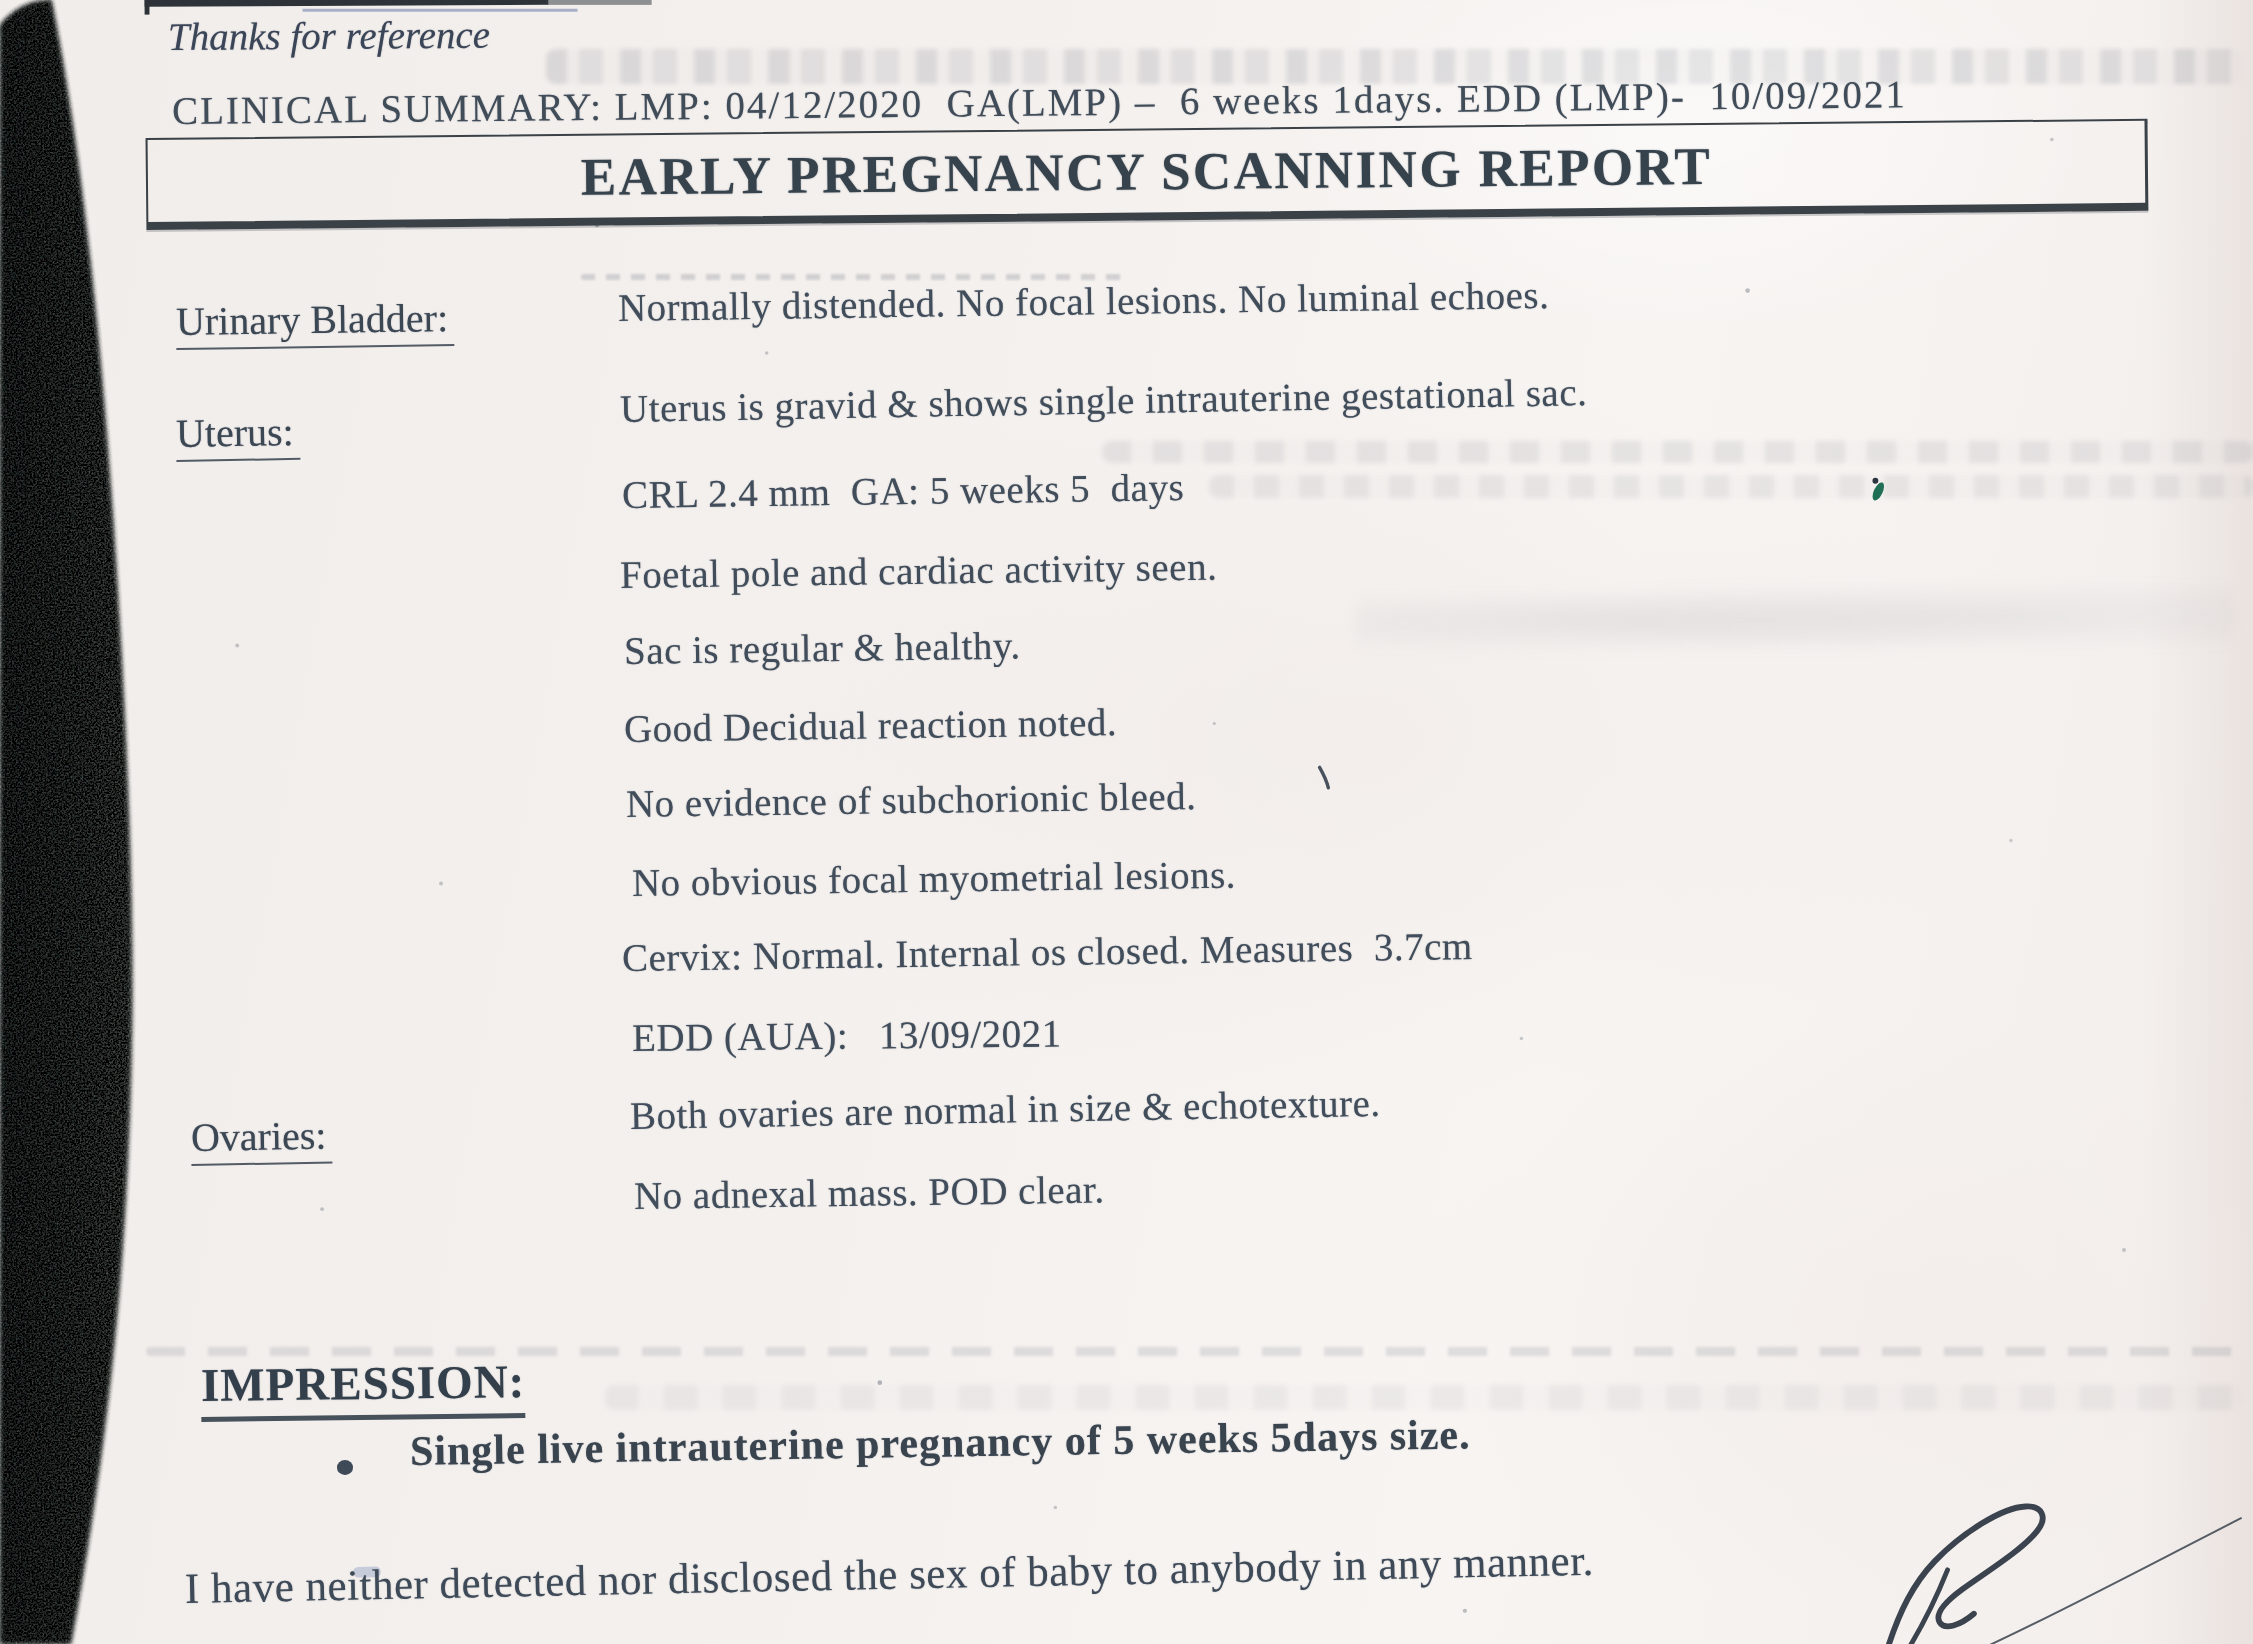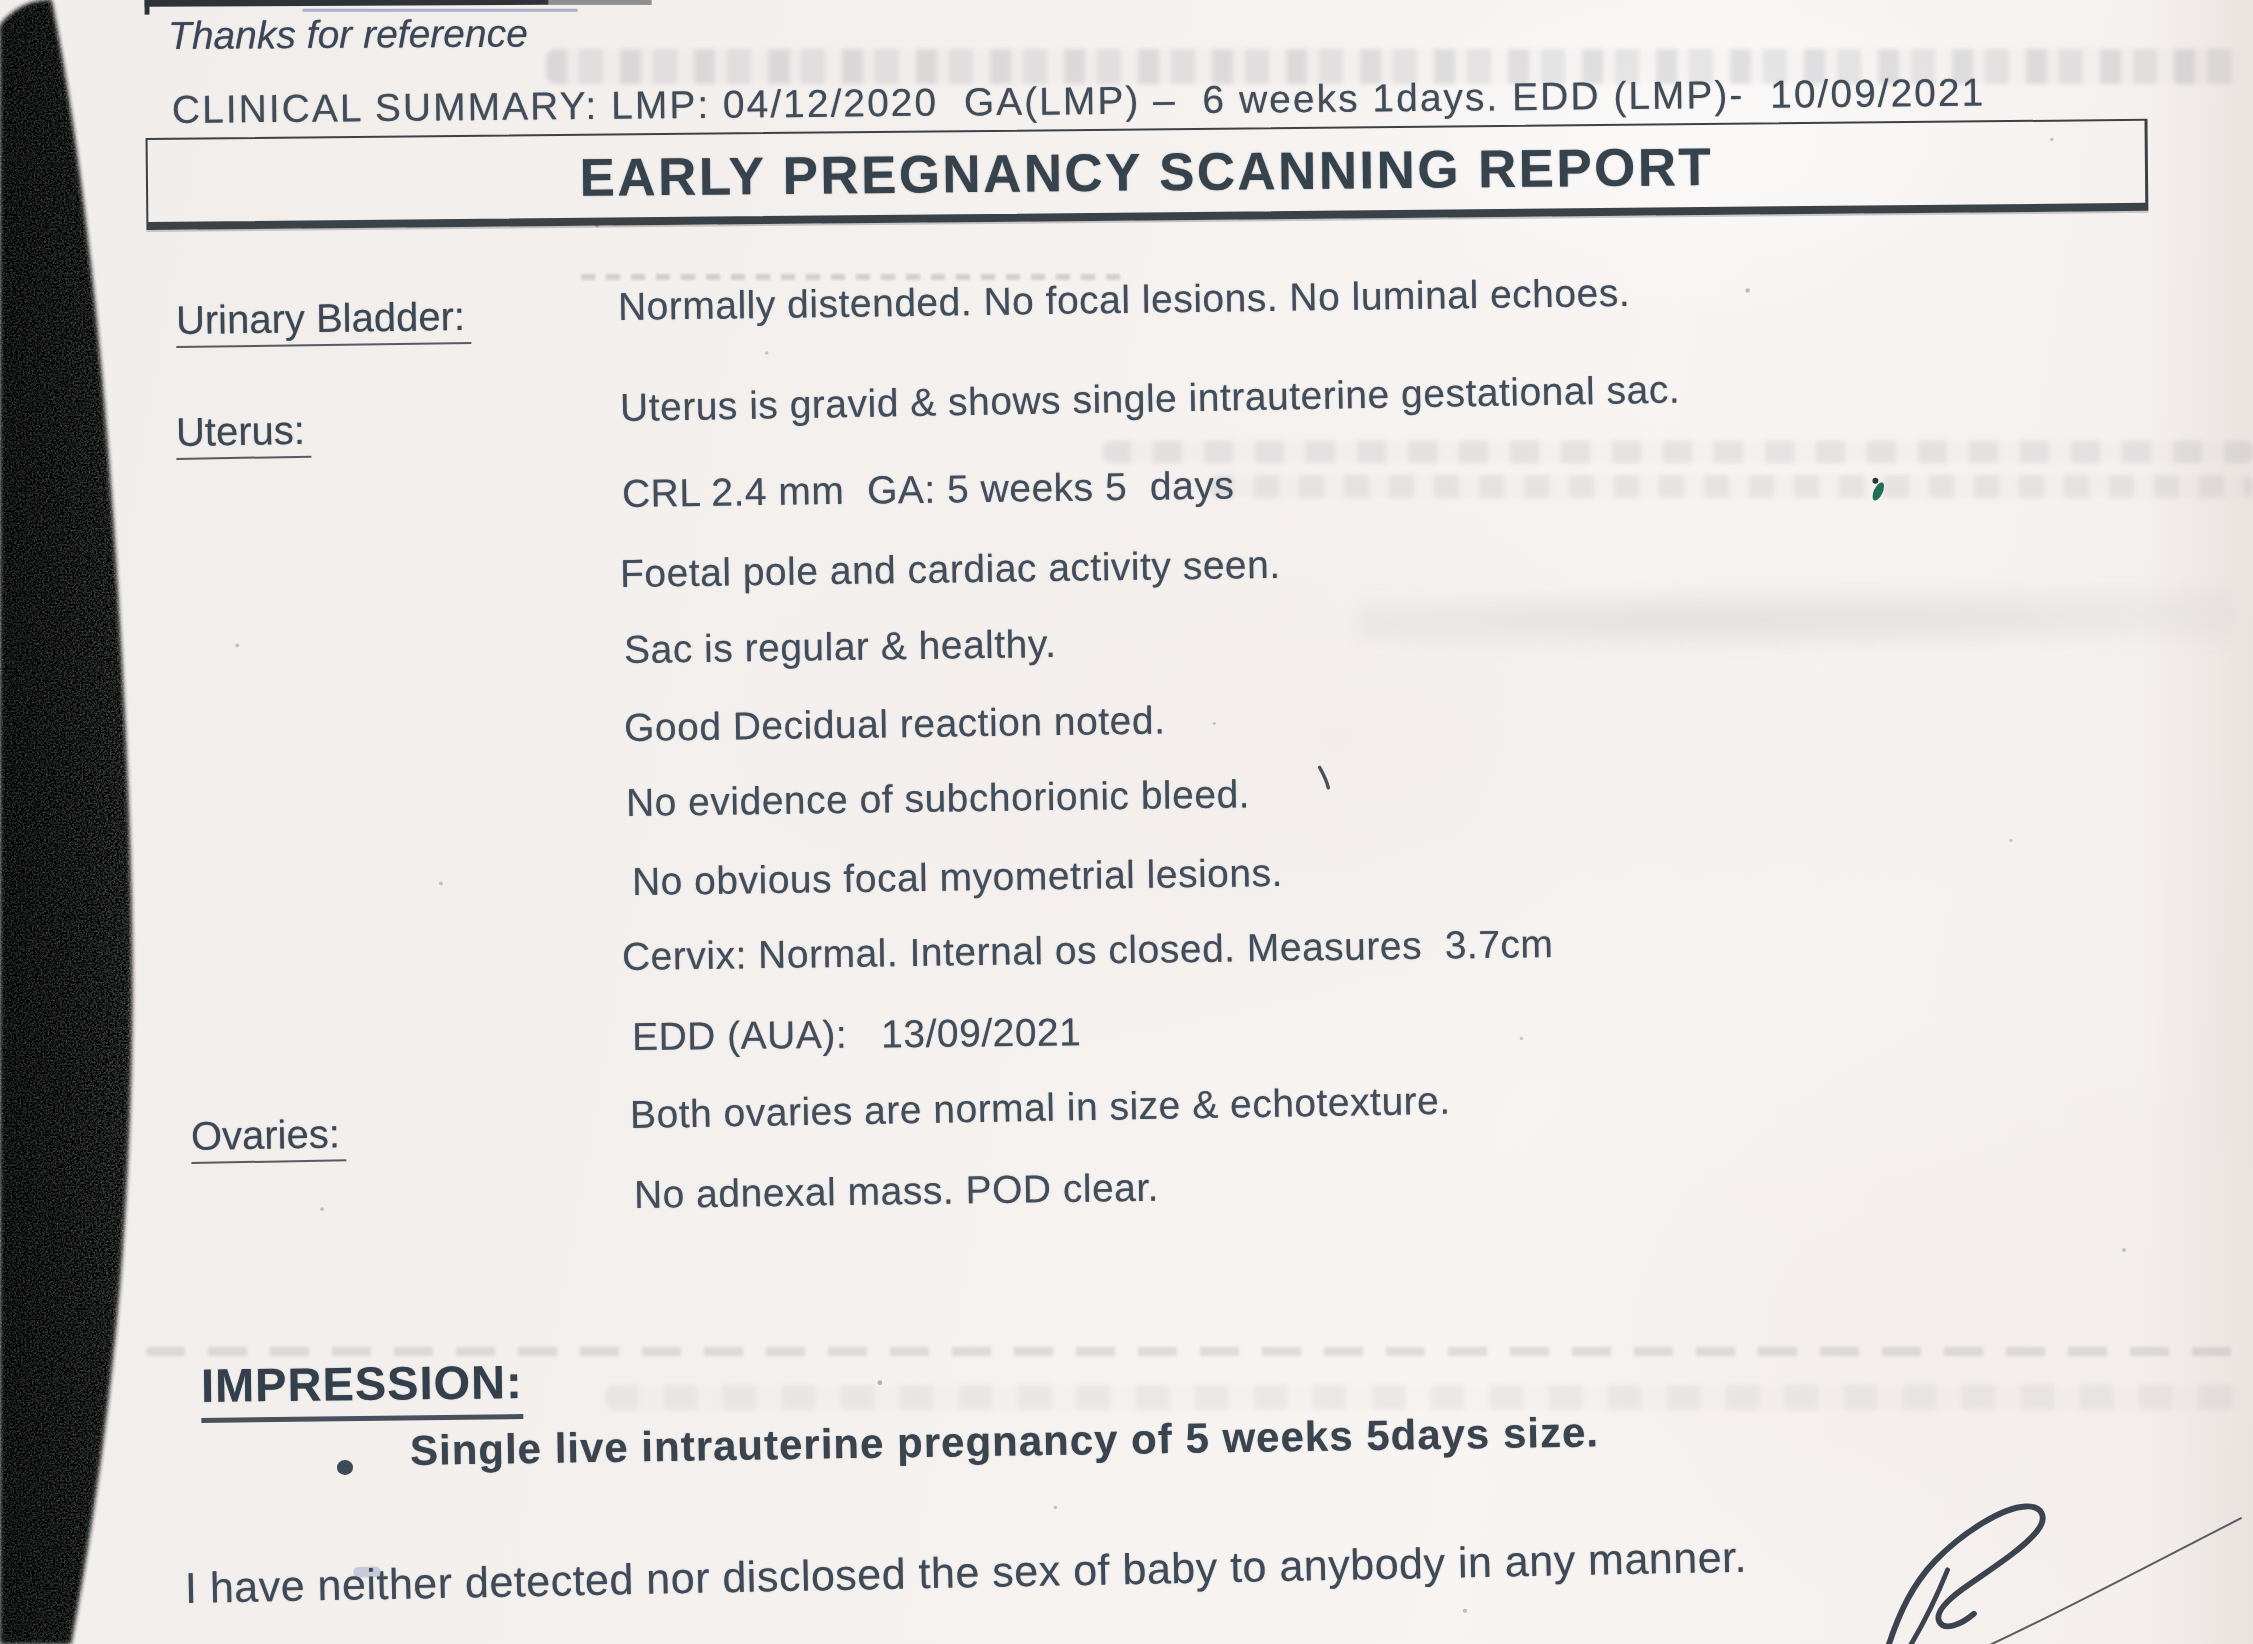--- a/index.html
+++ b/index.html
@@ -1,21 +1,21 @@
 <!DOCTYPE html>
 <html><head>
 <meta charset="utf-8">
 <style>
   html,body{margin:0;padding:0;background:#e8e4e1;}
   .page{
     position:relative;
     width:2254px;height:1644px;
     overflow:hidden;
     background:linear-gradient(100deg,#f1edeb 0%,#f4f0ee 38%,#f7f4f2 68%,#f3eeec 100%);
-    font-family:Liberation Sans, sans-serif;
+    font-family:Liberation Serif, serif;
     color:#3e4a57;
   }
   .paper-mottle{
     position:absolute;inset:0;pointer-events:none;
     background:
       radial-gradient(ellipse 585px 293px at 75% 8%, rgba(255,255,255,0.5), transparent 70%),
       radial-gradient(ellipse 878px 488px at 60% 45%, rgba(236,228,224,0.35), transparent 75%),
       radial-gradient(ellipse 683px 390px at 85% 80%, rgba(240,233,229,0.4), transparent 75%),
       linear-gradient(to right, transparent 95%, rgba(196,180,174,0.22));
   }

